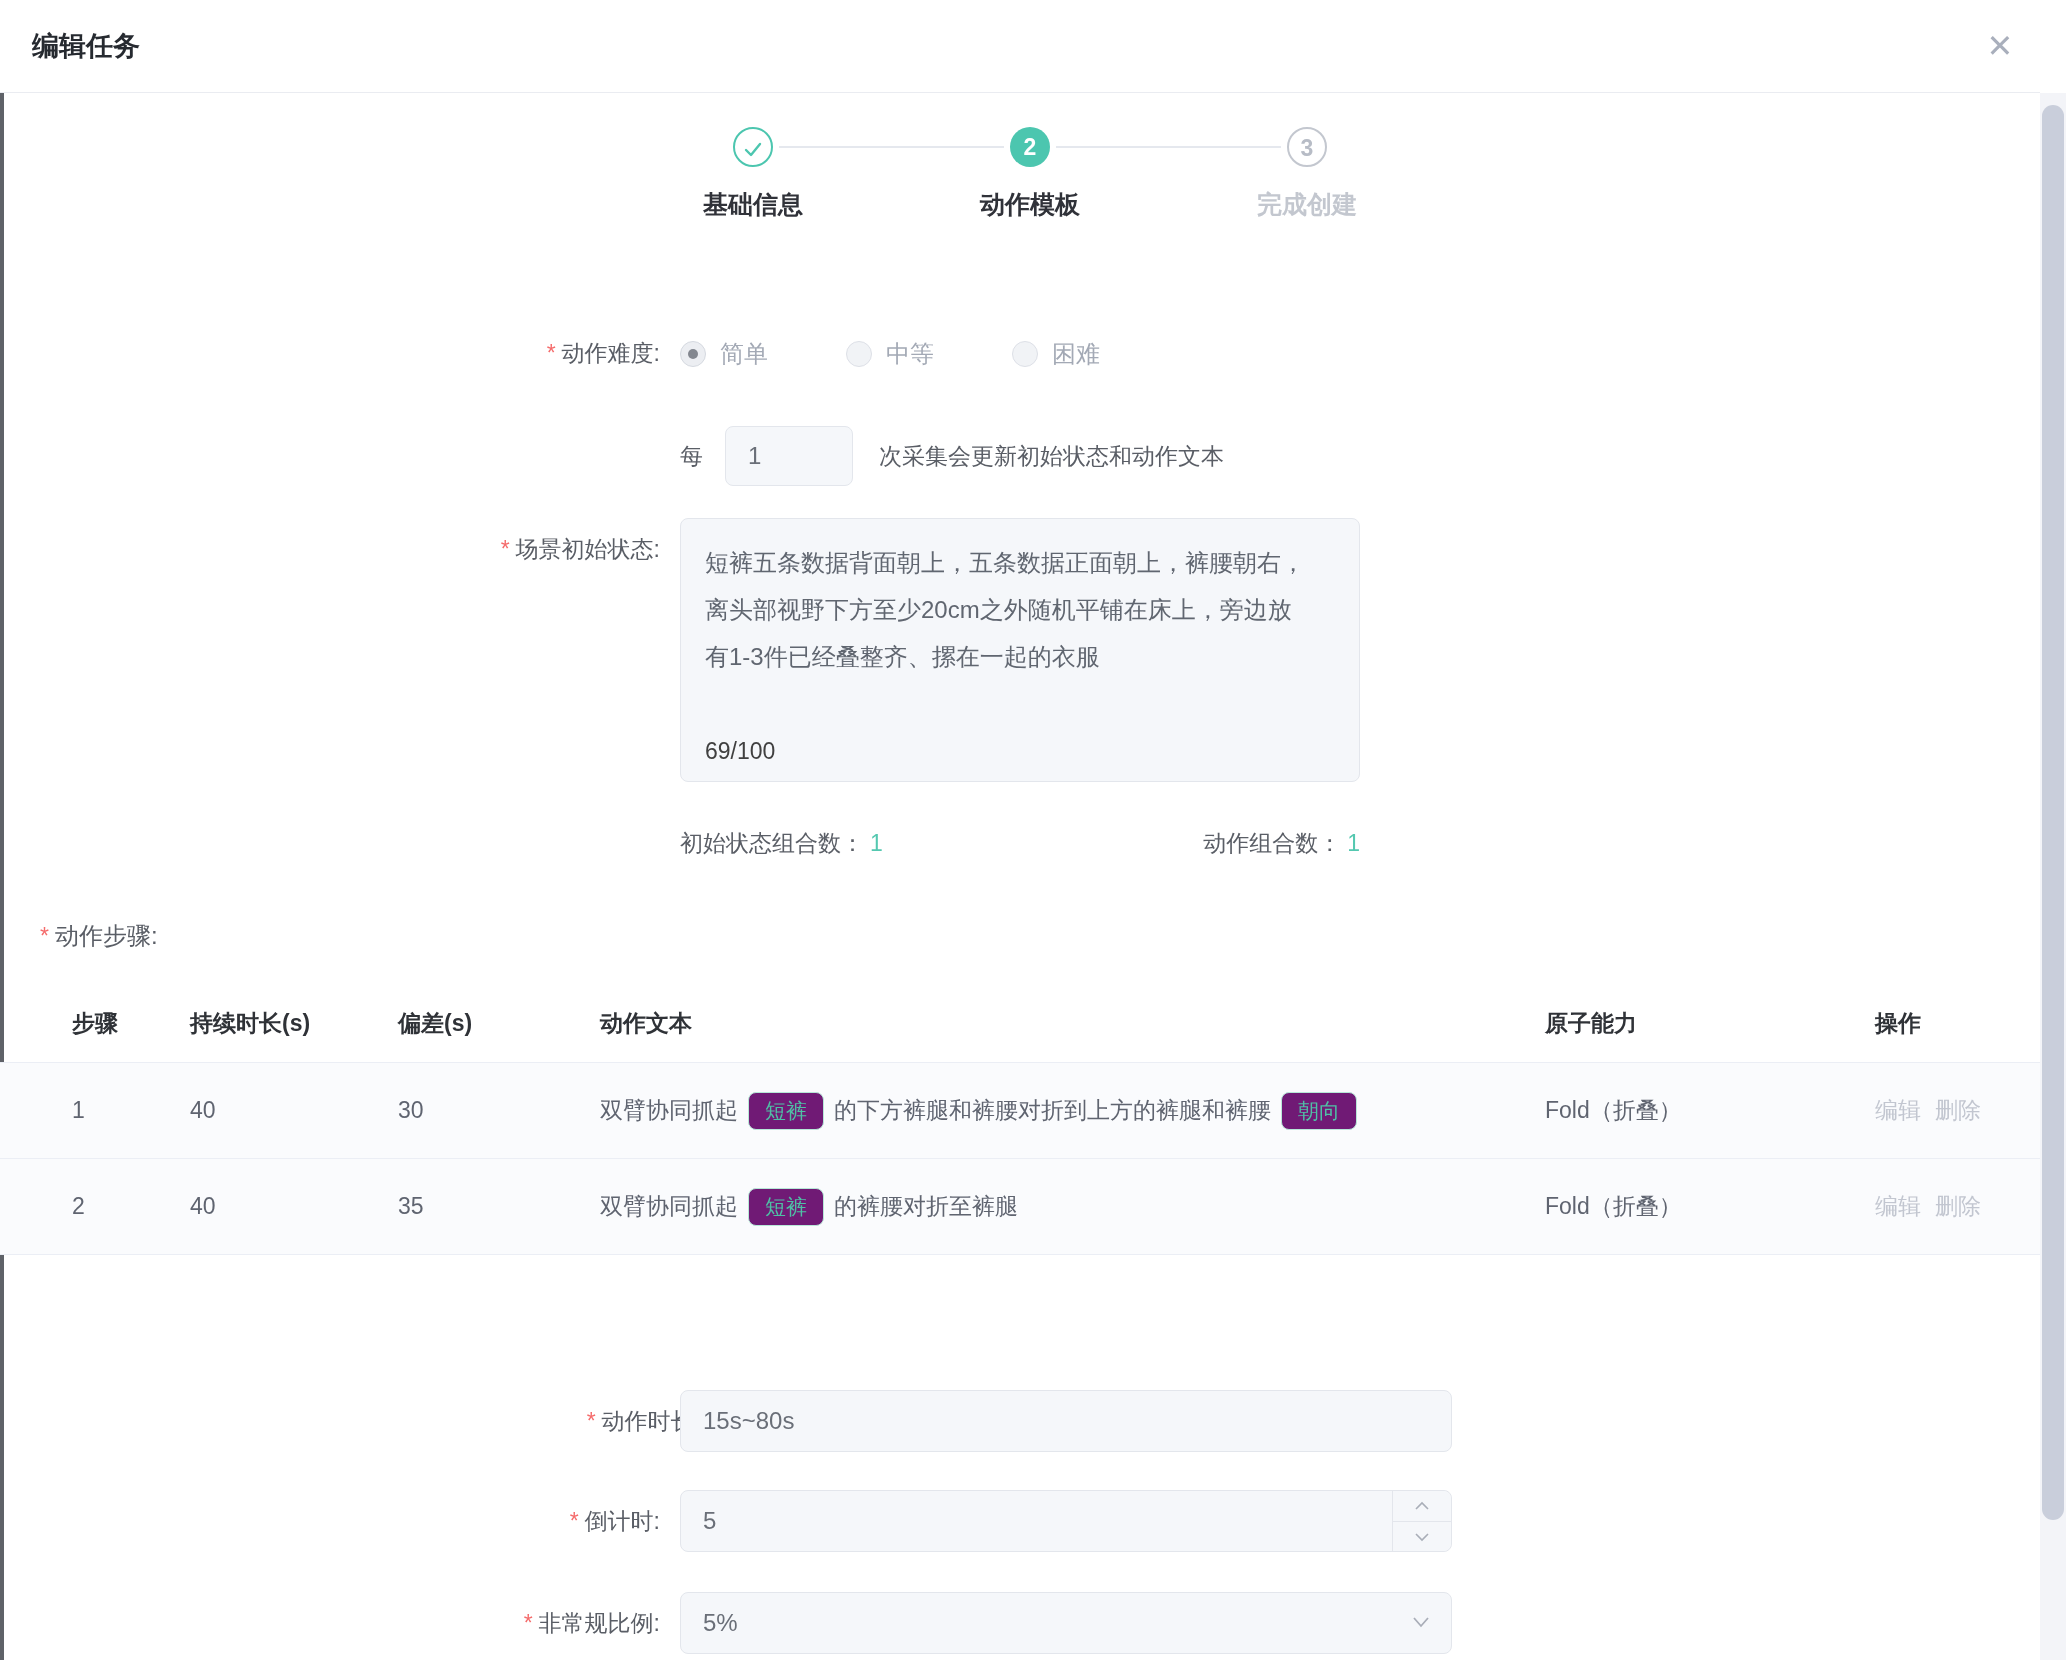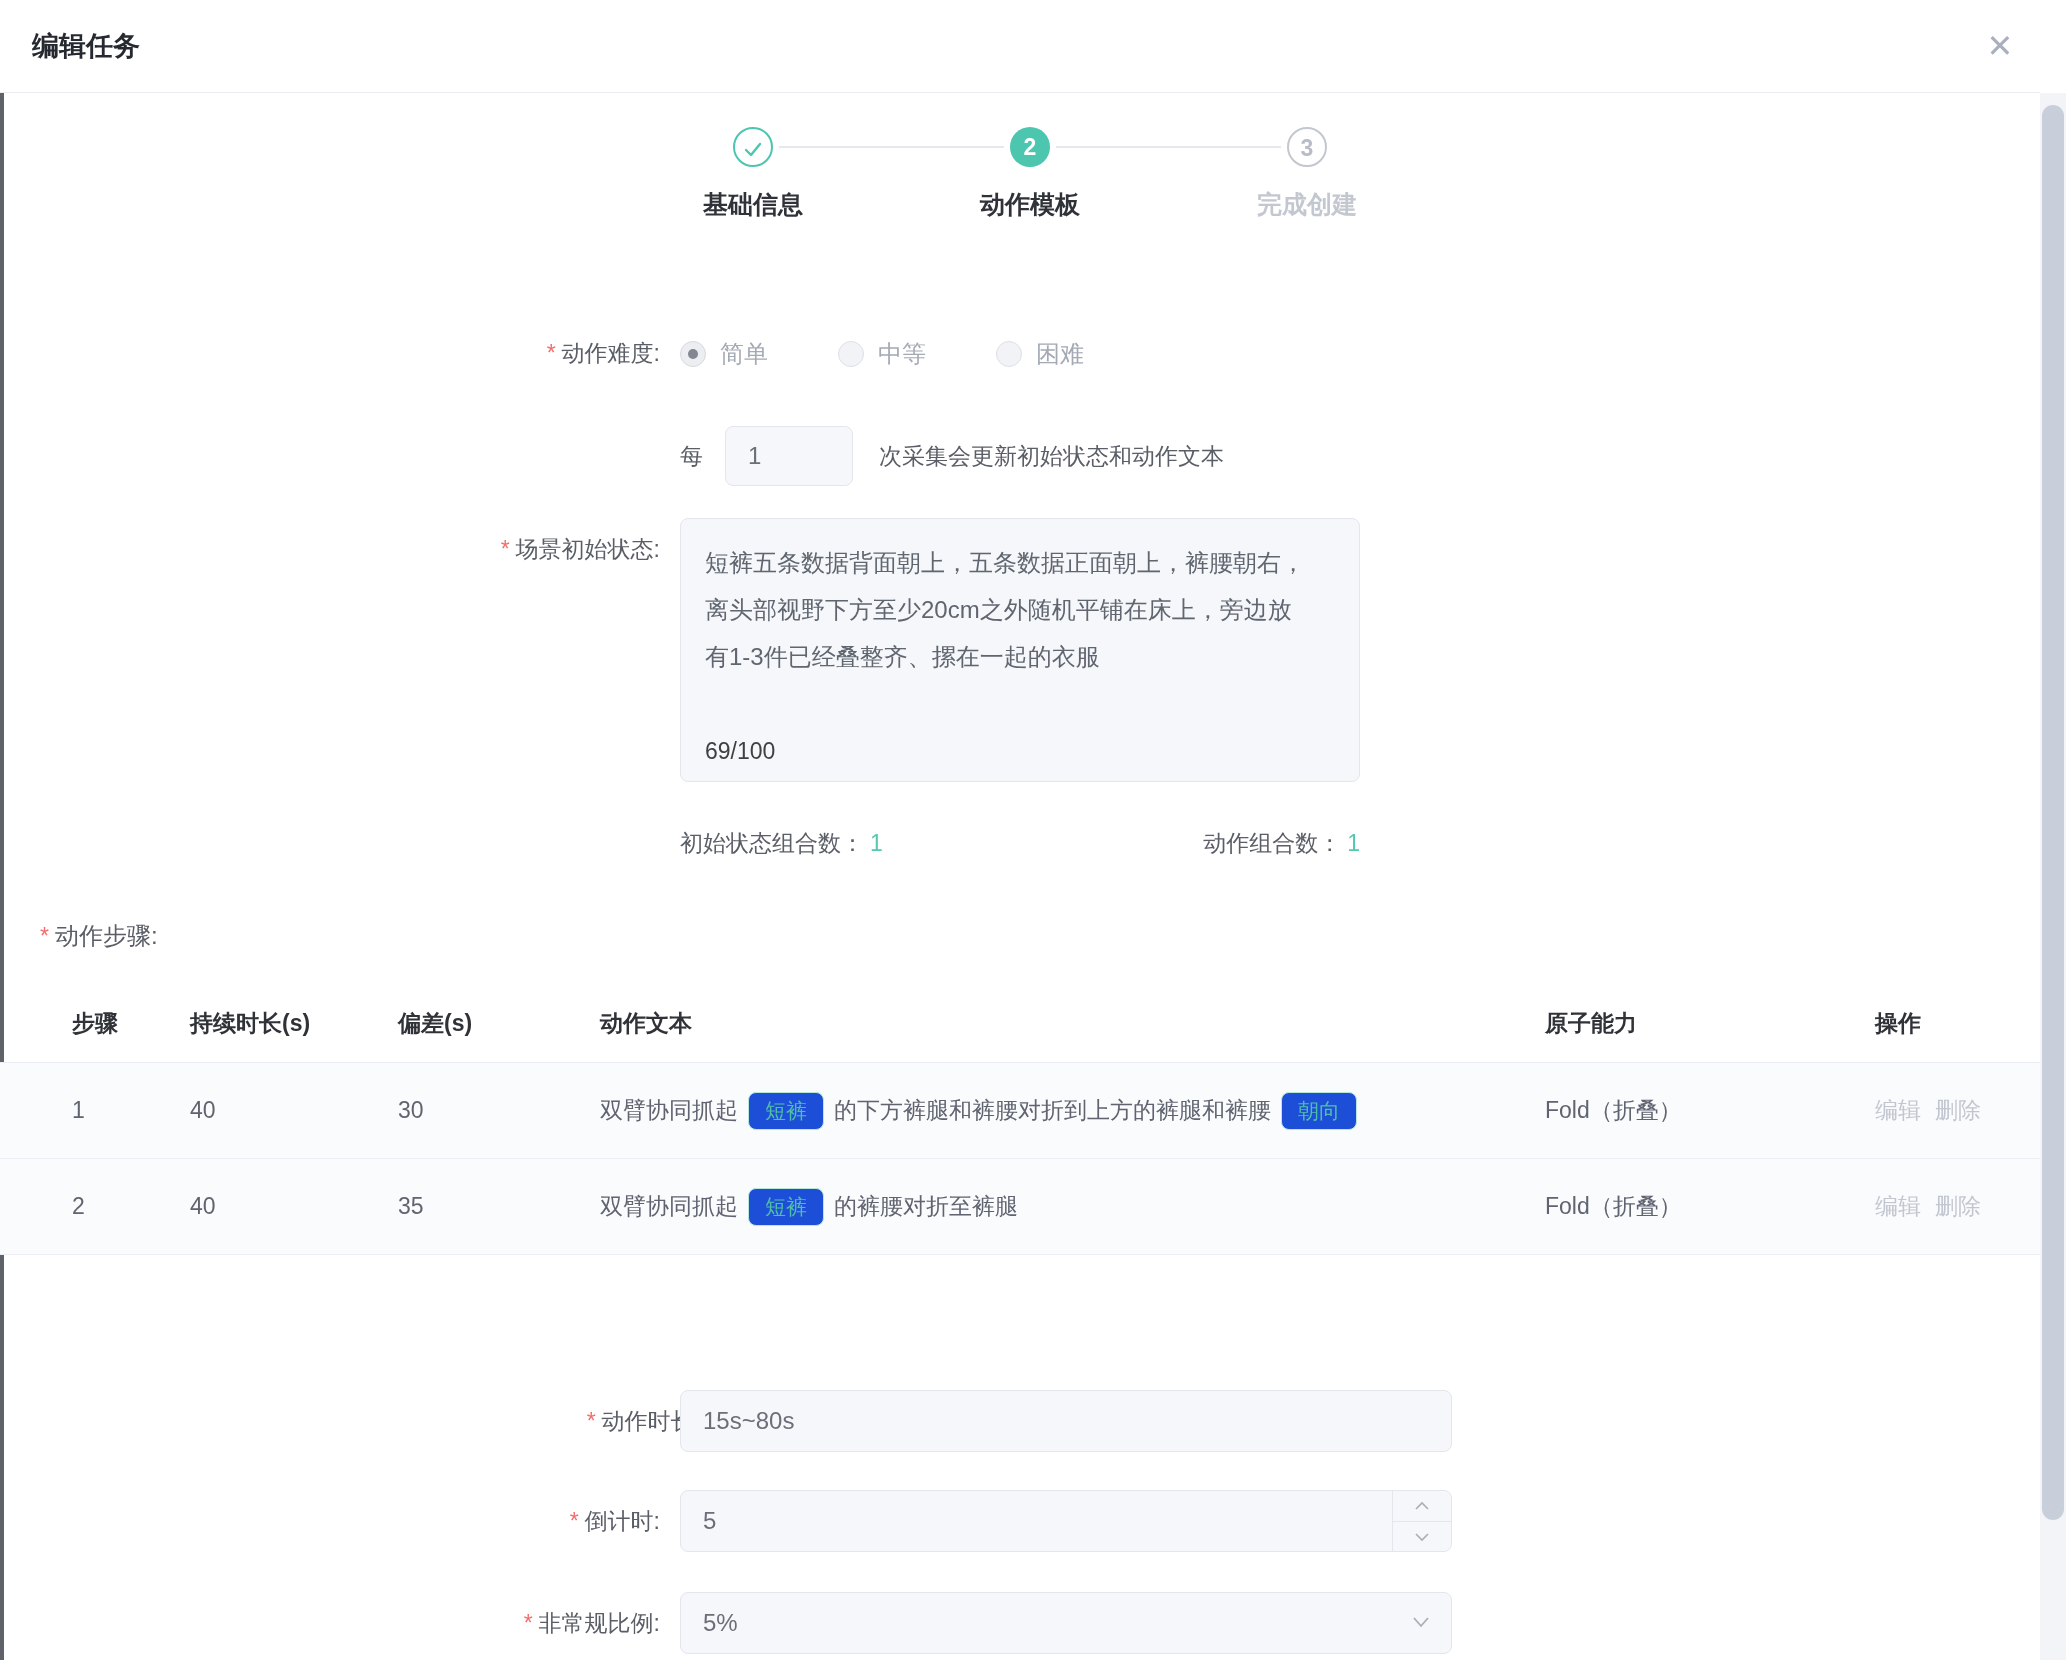--- a/index.html
+++ b/index.html
@@ -29,21 +29,21 @@
   .step-line{position:absolute;height:2px;background:#e5e8ee;top:146px;}
   .step-label{position:absolute;top:188px;width:220px;text-align:center;font-size:25px;font-weight:bold;color:#303239;}
   .step-label.pending{color:#c3c7cf;}
   .step-check{position:relative;top:4px;}
   
   .form-label{position:absolute;left:0;width:660px;text-align:right;font-size:23px;color:#5a5e66;}
   .req{color:#f56c6c;margin-right:6px;font-size:23px;}
   .frow{position:absolute;left:0;width:2040px;}
   .ctl{position:absolute;left:680px;}
   
-  .radio-group{display:flex;align-items:flex-end;gap:8px;}
+  .radio-group{display:flex;align-items:flex-end;gap:16px;}
   .radio-item{display:flex;align-items:center;margin-right:62px;}
   .radio-circle{width:26px;height:26px;border-radius:50%;box-sizing:border-box;
     background:#f1f3f6;border:1px solid #dde0e7;position:relative;}
   .radio-circle.checked{background:#eceef2;border-color:#d5d9e0;}
   .radio-circle.checked::after{content:"";position:absolute;left:7px;top:7px;width:10px;height:10px;border-radius:50%;background:#83878f;}
   .radio-label{margin-left:14px;font-size:24px;color:#a3a9b5;}
   
   .dis-input{box-sizing:border-box;background:#f5f7fa;border:1px solid #e3e6ec;border-radius:8px;
     color:#6a6f78;font-size:24px;display:flex;align-items:center;padding-left:22px;}
   .inline-text{font-size:23px;color:#5a5e66;}
@@ -57,21 +57,21 @@
   .combo-val{color:#54c8b0;margin-left:6px;}
   
   .steps-section-label{position:absolute;left:40px;top:920px;font-size:24px;color:#5a5e66;}
   .action-table{position:absolute;left:0;top:985px;width:2040px;}
   .t-grid{display:grid;grid-template-columns:190px 208px 202px 945px 330px 1fr;align-items:center;}
   .t-header{height:77px;border-bottom:1px solid #ebeef5;font-weight:bold;color:#2f3237;font-size:23px;}
   .t-row{height:95px;background:#fafbfd;border-bottom:1px solid #ebeef5;font-size:23px;color:#5f6470;}
   .c1{padding-left:72px;}
   .cell-text{display:flex;align-items:center;flex-wrap:nowrap;white-space:nowrap;}
   .tag{display:inline-block;margin:0 10px;padding:4px 16px;border-radius:8px;font-size:21px;
-    color:#4fc0a5;background:#1d4ed8;border:1px solid #b7e8d8;}
+    color:#4fc0a5;background:#701a75;border:1px solid #b7e8d8;}
   .action-links{display:flex;gap:14px;font-size:23px;color:#c2c6d0;}
   .add-step-band{height:105px;background:#f5f6f8;border-bottom:1px solid #ebeef5;
     display:flex;align-items:center;justify-content:center;font-size:24px;color:#b9bec8;cursor:pointer;}
   
   .big-input{position:absolute;left:680px;width:772px;height:62px;}
   .stepper{position:absolute;right:0;top:0;width:58px;height:60px;border-left:1px solid #e3e6ec;display:flex;flex-direction:column;}
   .stepper button{flex:1;border:none;background:#f5f7fa;color:#a9aeb8;font-size:15px;cursor:pointer;padding:0;}
   .stepper button:first-child{border-bottom:1px solid #e3e6ec;border-radius:0 8px 0 0;}
   .stepper button:last-child{border-radius:0 0 8px 0;}
   .chevron-down{position:absolute;right:20px;top:22px;}

